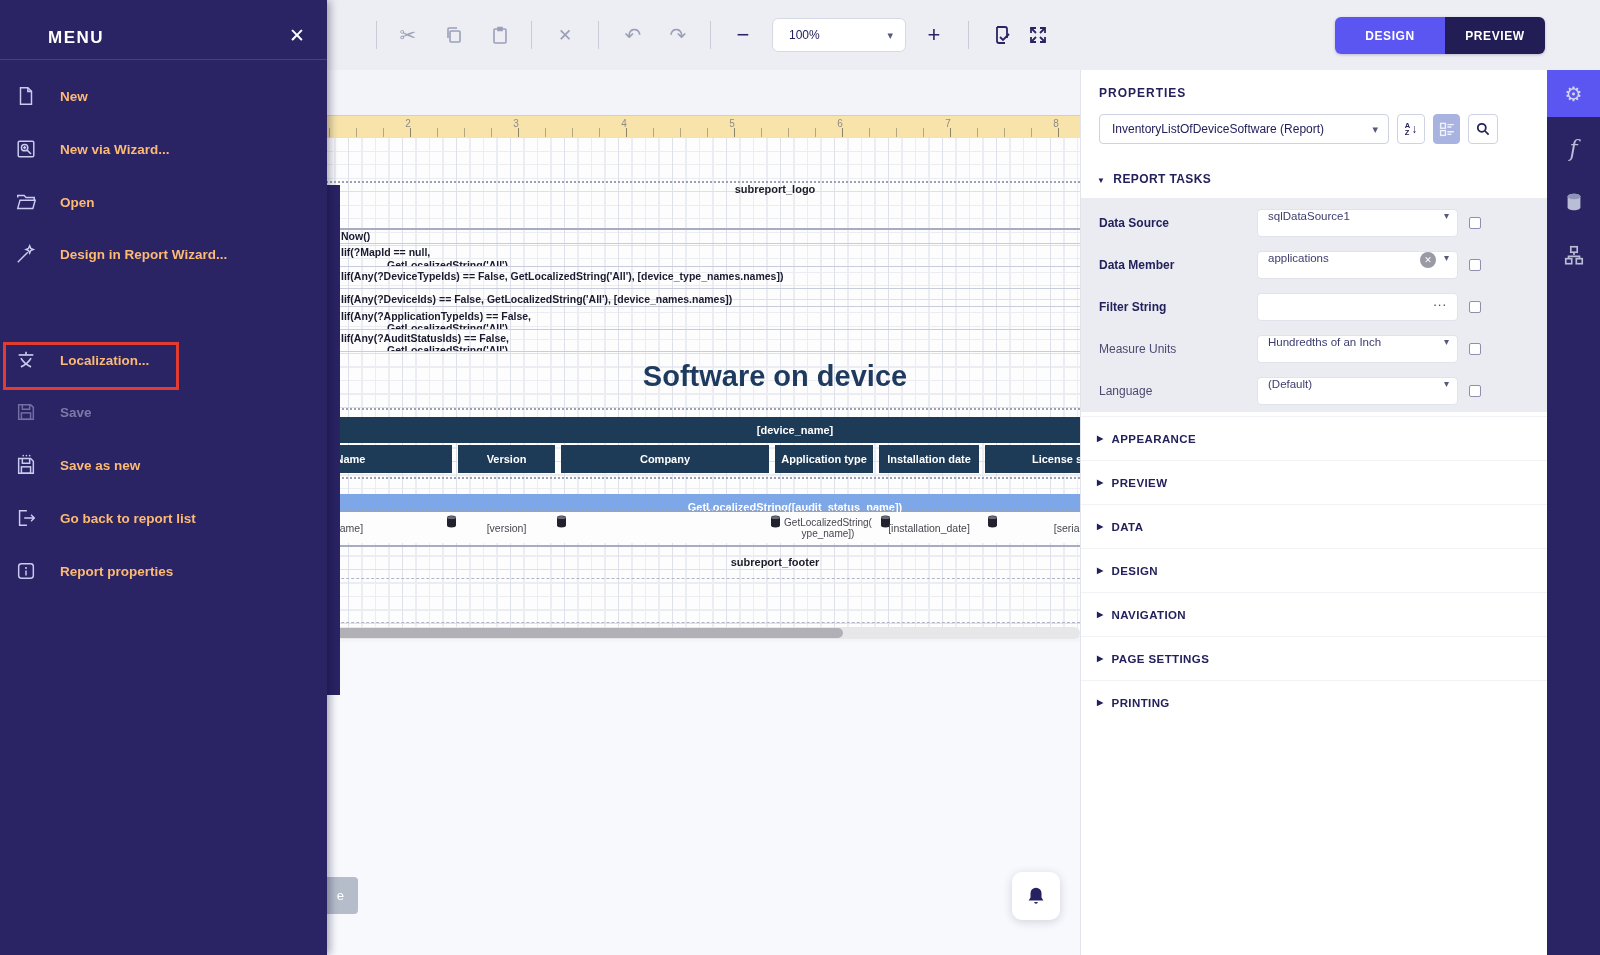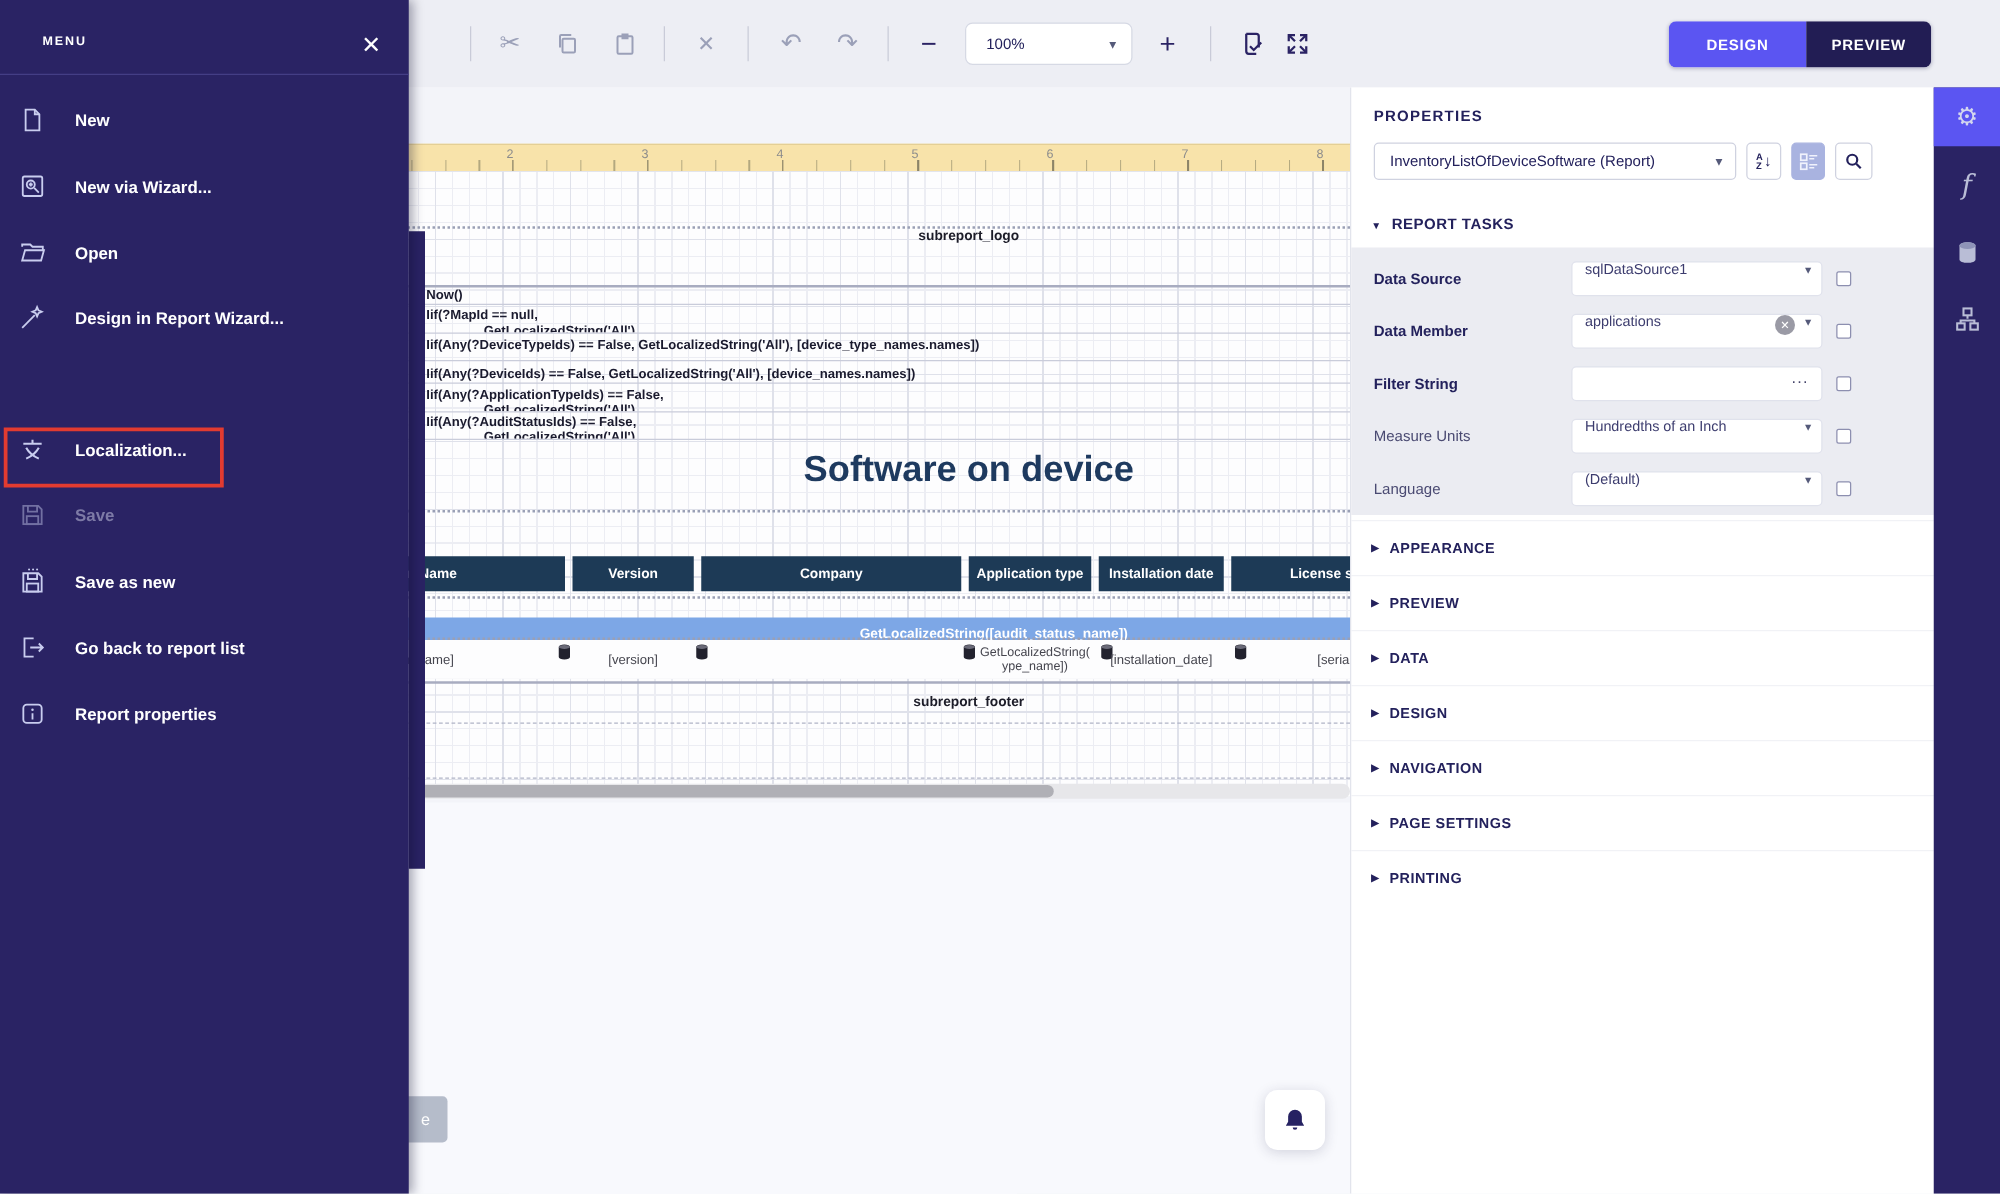--- a/index.html
+++ b/index.html
@@ -53,25 +53,25 @@
   .scroll-track { position:absolute; left:330px; top:557px; width:750px; height:12px; background:#e7e7ea; border-radius:6px; }
   .scroll-thumb { position:absolute; left:3px; top:1px; width:510px; height:10px; background:#b0b0b6; border-radius:5px; cursor:pointer; }
   .canvas-lower { position:absolute; left:0; top:572px; width:1080px; height:313px; background:#f8f9fd; }
   .dark-strip { position:absolute; left:327px; top:115px; width:13px; height:510px; background:#2a2364; z-index:4; }
   .partial-btn { position:absolute; left:290px; top:877px; width:68px; height:37px; background:#b5bcca; border-radius:4px; color:#fff; font-size:13px; display:flex; align-items:center; justify-content:flex-end; padding-right:14px; z-index:3; cursor:pointer; }
   .bell-btn { position:absolute; left:1012px; top:872px; width:48px; height:48px; background:#fff; border-radius:10px; box-shadow:0 2px 10px rgba(40,40,80,.18); display:flex; align-items:center; justify-content:center; z-index:3; cursor:pointer; }
 
   
   .menu { position:absolute; left:0; top:0; width:327px; height:955px; background:#2a2364; z-index:10; box-shadow:3px 0 8px rgba(10,10,40,.35); }
   .menu-header { position:absolute; left:0; top:0; width:100%; height:60px; border-bottom:1px solid #443e85; }
-  .menu-title { position:absolute; left:34px; top:28px; color:#fff; font-size:10px; font-weight:bold; letter-spacing:1.5px; }
+  .menu-title { position:absolute; left:48px; top:28px; color:#fff; font-size:17px; font-weight:bold; letter-spacing:1.5px; }
   .menu-close { position:absolute; right:22px; top:24px; color:#fff; font-size:19px; cursor:pointer; }
   .menu-item { position:absolute; left:0; width:100%; height:42px; display:flex; align-items:center; cursor:pointer; }
   .menu-item .mico { position:absolute; left:14px; width:24px; height:24px; display:flex; align-items:center; justify-content:center; }
-  .menu-item .mlabel { position:absolute; left:60px; color:#ffffff; font-size:13.5px; font-weight:600; }
+  .menu-item .mlabel { position:absolute; left:60px; color:#fdba74; font-size:13.5px; font-weight:600; }
   .menu-item.disabled .mlabel { color:#7d7aa6; }
   .menu-item.disabled svg { opacity:.45; }
   .red-box { position:absolute; left:3px; top:342px; width:176px; height:48px; border:3px solid #e23b30; z-index:11; pointer-events:none; }
 
   
   .props { position:absolute; left:1080px; top:70px; width:467px; height:885px; background:#fff; border-left:1px solid #e2e4ec; z-index:5; }
   .props-title { position:absolute; left:18px; top:16px; font-size:12px; font-weight:bold; letter-spacing:1px; color:#23215c; }
   .selector { position:absolute; left:18px; top:44px; width:290px; height:30px; background:#fff; border:1px solid #cfd2e0; border-radius:4px; display:flex; align-items:center; cursor:pointer; }
   .selector .sval { flex:1; font-size:12px; color:#23215c; padding-left:12px; white-space:nowrap; overflow:hidden; }
   .selector .caret { font-size:11px; color:#555a7a; padding-right:10px; }
@@ -196,20 +196,23 @@
     <span class="ftext" style="left:341px; top:240px">Iif(Any(?ApplicationTypeIds) == False,</span>
     <span class="fsub" style="left:354px; top:252px">GetLocalizedString('All')</span>
     <div class="hline" style="top:259px"></div>
     <span class="ftext" style="left:341px; top:262px">Iif(Any(?AuditStatusIds) == False,</span>
     <span class="fsub" style="left:354px; top:274px">GetLocalizedString('All')</span>
     <div class="hline" style="top:281px"></div>
 
     <span class="report-title">Software on device</span>
 
     <div class="dotline" style="top:338px"></div>
+    <div class="band-navy" style="top:347px; height:26px">
+      <span class="band-text">[device_name]</span>
+    </div>
     <div style="position:absolute; left:186px; top:375px; width:1009px; height:28px">
       <div class="hcell" style="left:0; width:266px">
           <span>Application Name</span>
         </div>
       <div class="hcell" style="left:272px; width:97px">
           <span>Version</span>
         </div>
       <div class="hcell" style="left:375px; width:208px">
           <span>Company</span>
         </div>

